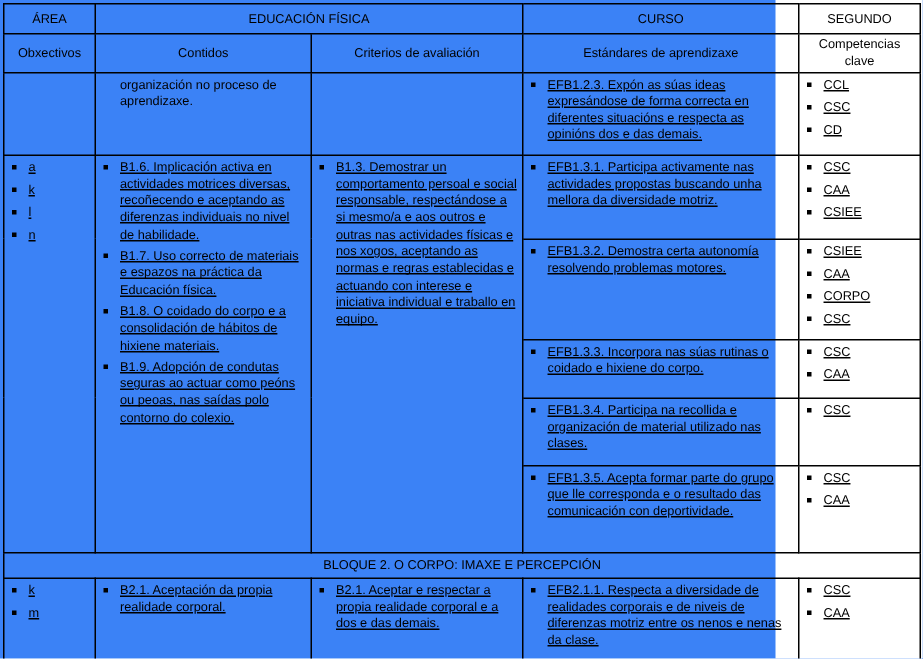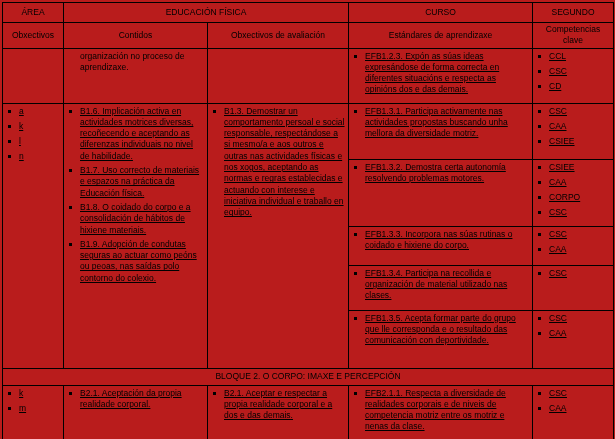--- a/index.html
+++ b/index.html
@@ -2,23 +2,23 @@
 <html><head>
 <meta charset="utf-8">
 <style>
   html, body {
     margin: 0;
     padding: 0;
     background: #ffffff;
   }
   .sheet {
     position: relative;
-    width: 615px;
+    width: 517px;
     height: 439px;
-    background: #b91c1c;
+    background: #3b82f6;
     font-family: "Liberation Sans", sans-serif;
     font-size: 8.5px;
     color: #000000;
   }
   table.curr {
     position: absolute;
     left: 2px;
     top: 2px;
     width: 611px;
     border-collapse: collapse;
@@ -86,21 +86,21 @@
         <tr style="height:20px">
       <td class="hd">ÁREA</td>
       <td class="hd" colspan="2">EDUCACIÓN FÍSICA</td>
       <td class="hd">CURSO</td>
       <td class="hd">SEGUNDO</td>
     </tr>
 
     <tr style="height:23px">
       <td class="hd">Obxectivos</td>
       <td class="hd">Contidos</td>
-      <td class="hd">Obxectivos de avaliación</td>
+      <td class="hd">Criterios de avaliación</td>
       <td class="hd">Estándares de aprendizaxe</td>
       <td class="hd">Competencias clave</td>
     </tr>
 
     <tr style="height:55px">
       <td></td>
       <td>
         <div class="cont-text">organización no proceso de aprendizaxe.</div>
       </td>
       <td></td>
@@ -227,21 +227,21 @@
           <li>B2.1. Aceptación da propia realidade corporal.</li>
         </ul>
       </td>
       <td>
         <ul class="blist">
           <li>B2.1. Aceptar e respectar a propia realidade corporal e a dos e das demais.</li>
         </ul>
       </td>
       <td>
         <ul class="blist">
-          <li>EFB2.1.1. Respecta a diversidade de realidades corporais e de niveis de competencia motriz entre os motriz e nenas da clase.</li>
+          <li>EFB2.1.1. Respecta a diversidade de realidades corporais e de niveis de diferenzas motriz entre os nenos e nenas da clase.</li>
         </ul>
       </td>
       <td>
         <ul class="blist comp">
           <li>CSC</li>
           <li>CAA</li>
         </ul>
       </td>
     </tr>
   </tbody>

